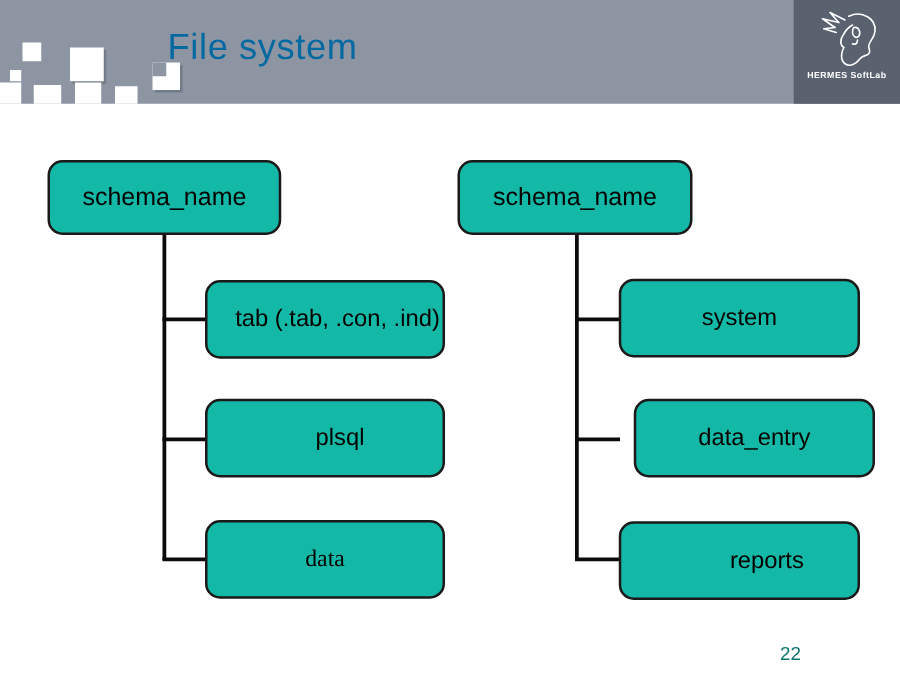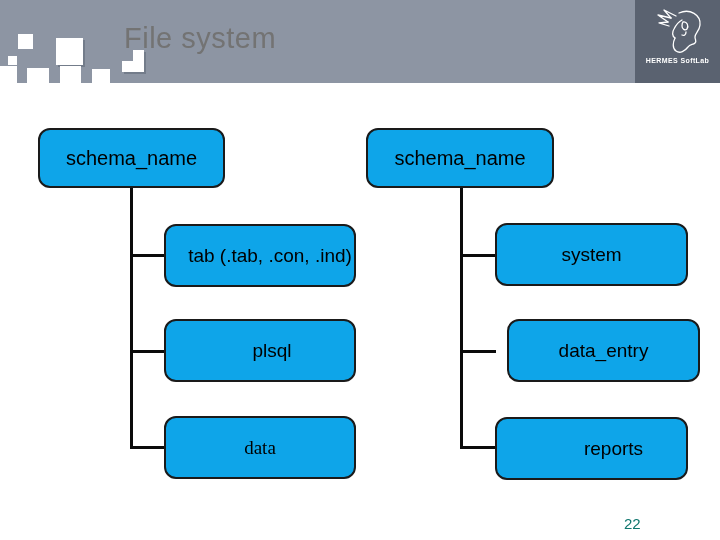--- a/index.html
+++ b/index.html
@@ -12,22 +12,22 @@
     overflow: hidden;
   }
 
   
   .header-band {
     position: absolute; left: 0; top: 0;
     width: 720px; height: 83px;
     background: #8d95a3;
   }
   .slide-title {
-    position: absolute; left: 124px; top: 22px;
-    font-size: 29px; color: #737373;
+    position: absolute; left: 134px; top: 22px;
+    font-size: 29px; color: #0369a1;
     letter-spacing: 0.5px;
     white-space: nowrap;
   }
   .logo-square {
     position: absolute; left: 635px; top: 0;
     width: 85px; height: 83px;
     background: #5a6270;
     display: flex; flex-direction: column;
     align-items: center; justify-content: flex-start;
   }
@@ -39,21 +39,21 @@
   }
 
   
   .deco { position: absolute; background: #ffffff; }
   .deco.shadowed { box-shadow: 2px 2px 0 rgba(70,78,92,0.35); }
   .deco-notch { position: absolute; left: 0; top: 0; background: #8d95a3; }
 
   
   .node {
     position: absolute;
-    background: #0ea5e9;
+    background: #14b8a6;
     border: 2px solid #1a1a1a;
     border-radius: 12px;
     display: flex; align-items: center; justify-content: center;
     font-size: 19px; color: #000000;
     text-align: center;
     white-space: nowrap;
   }
   .node.root { font-size: 20px; }
   .line { position: absolute; background: #0b0b0b; }
 

